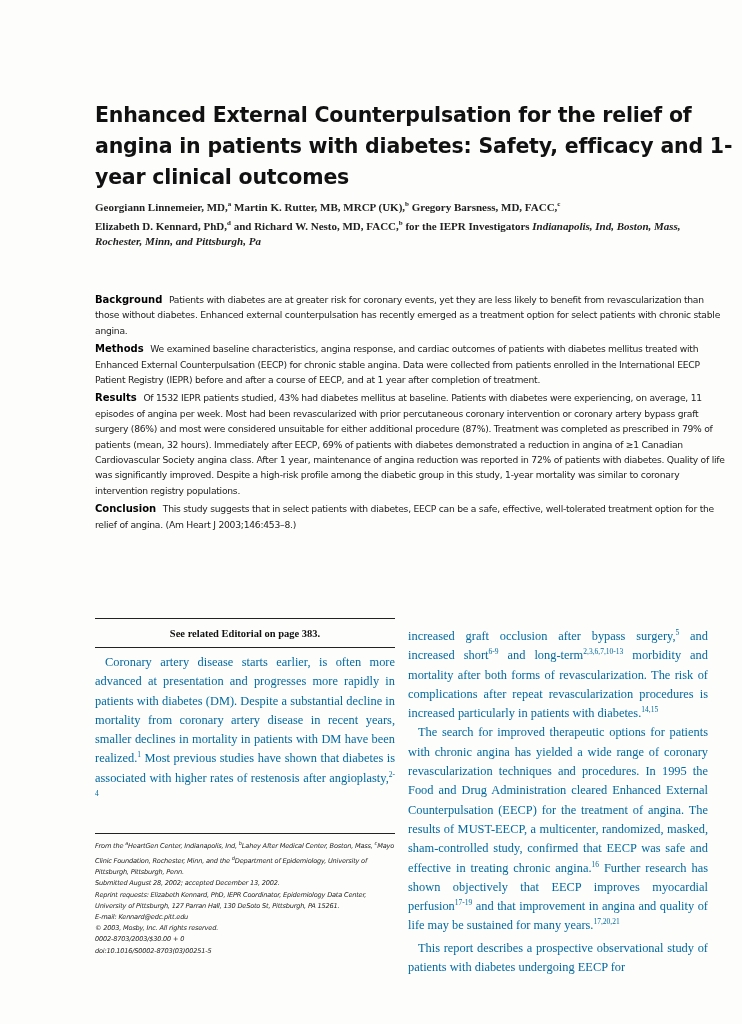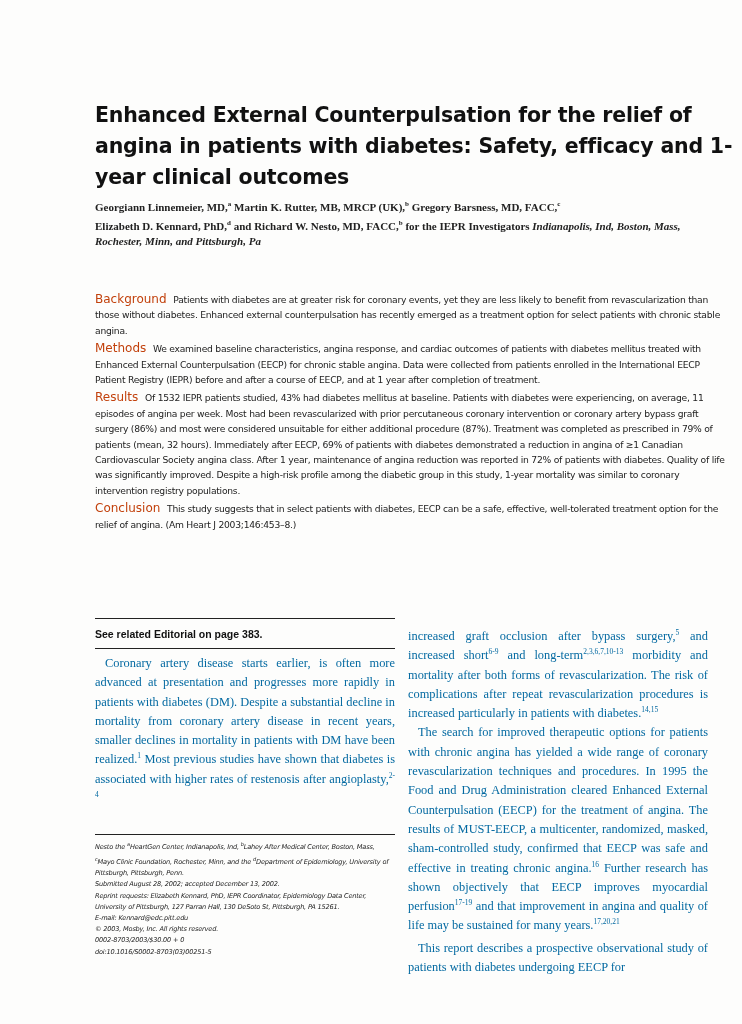--- a/index.html
+++ b/index.html
@@ -18,28 +18,28 @@
     font-family: "Liberation Serif", serif; font-weight: bold; font-size: 11px; line-height: 16px; color: #222;
   }
   .authors sup { font-size: 7px; }
   .authors .aff { font-style: italic; }
   .abstract {
     position: absolute; left: 77px; top: 292px; width: 630px;
     font-family: "DejaVu Sans", sans-serif; font-size: 9.2px; line-height: 15.4px; color: #222;
     letter-spacing: -0.25px;
   }
   .abstract p { margin: 0 0 3px 0; }
-  .abstract .head { font-weight: normal; font-size: 12px; letter-spacing: 0; color: #c2410c; margin-right: 4px; }
+  .abstract .head { font-weight: bold; font-size: 10px; letter-spacing: 0; color: #000000; margin-right: 4px; }
   .col-left {
     position: absolute; left: 77px; top: 618px; width: 300px;
   }
   .rule { border-top: 1.5px solid #222; height: 0; }
   .editorial {
-    font-family: Liberation Sans, sans-serif; font-weight: bold; font-size: 10.5px;
-    padding: 9px 0 8px 0; color: #111;
+    font-family: Liberation Serif, serif; font-weight: bold; font-size: 10.5px;
+    text-align: center; padding: 9px 0 8px 0; color: #111;
   }
   .body-text {
     font-family: "Liberation Serif", serif; font-size: 12.4px; line-height: 19.3px; color: #0369a1;
     text-align: justify; margin: 0;
   }
   .body-text p { margin: 0; text-indent: 10px; }
   .body-text sup { font-size: 7.5px; line-height: 0; }
   .footnote-rule { margin-top: 26px; border-top: 1px solid #222; }
   .footnotes {
     font-family: "DejaVu Sans", sans-serif; font-style: italic; font-size: 6.6px; line-height: 11.2px;
@@ -71,21 +71,21 @@
 
   <div class="col-left">
     <div class="rule"></div>
     <div class="editorial">See related Editorial on page 383.</div>
     <div class="rule"></div>
     <div class="body-text" style="margin-top:5px;">
       <p><span>Coronary artery disease starts earlier, is often more advanced at presentation and progresses more rapidly in patients with diabetes (DM). Despite a substantial decline in mortality from coronary artery disease in recent years, smaller declines in mortality in patients with DM have been realized.</span><sup>1</sup><span> Most previous studies have shown that diabetes is associated with higher rates of restenosis after angioplasty,</span><sup>2-4</sup></p>
     </div>
     <div class="footnote-rule"></div>
     <div class="footnotes">
-      <div><span>Nesto the </span><sup>a</sup><span>HeartGen Center, Indianapolis, Ind, </span><sup>b</sup><span>Lahey After Medical Center, Boston, Mass, </span><sup>c</sup><span>Mayo Clinic Foundation, Rochester, Minn, and the </span><sup>d</sup><span>Department of Epidemiology, University of Pittsburgh, Pittsburgh, Penn.</span></div>
+      <div><span>From the </span><sup>a</sup><span>HeartGen Center, Indianapolis, Ind, </span><sup>b</sup><span>Lahey After Medical Center, Boston, Mass, </span><sup>c</sup><span>Mayo Clinic Foundation, Rochester, Minn, and the </span><sup>d</sup><span>Department of Epidemiology, University of Pittsburgh, Pittsburgh, Penn.</span></div>
       <div>Submitted August 28, 2002; accepted December 13, 2002.</div>
       <div>Reprint requests: Elizabeth Kennard, PhD, IEPR Coordinator, Epidemiology Data Center, University of Pittsburgh, 127 Parran Hall, 130 DeSoto St, Pittsburgh, PA 15261.</div>
       <div>E-mail: Kennard@edc.pitt.edu</div>
       <div>© 2003, Mosby, Inc. All rights reserved.</div>
       <div>0002-8703/2003/$30.00 + 0</div>
       <div>doi:10.1016/S0002-8703(03)00251-5</div>
     </div>
   </div>
 
   <div class="col-right">

